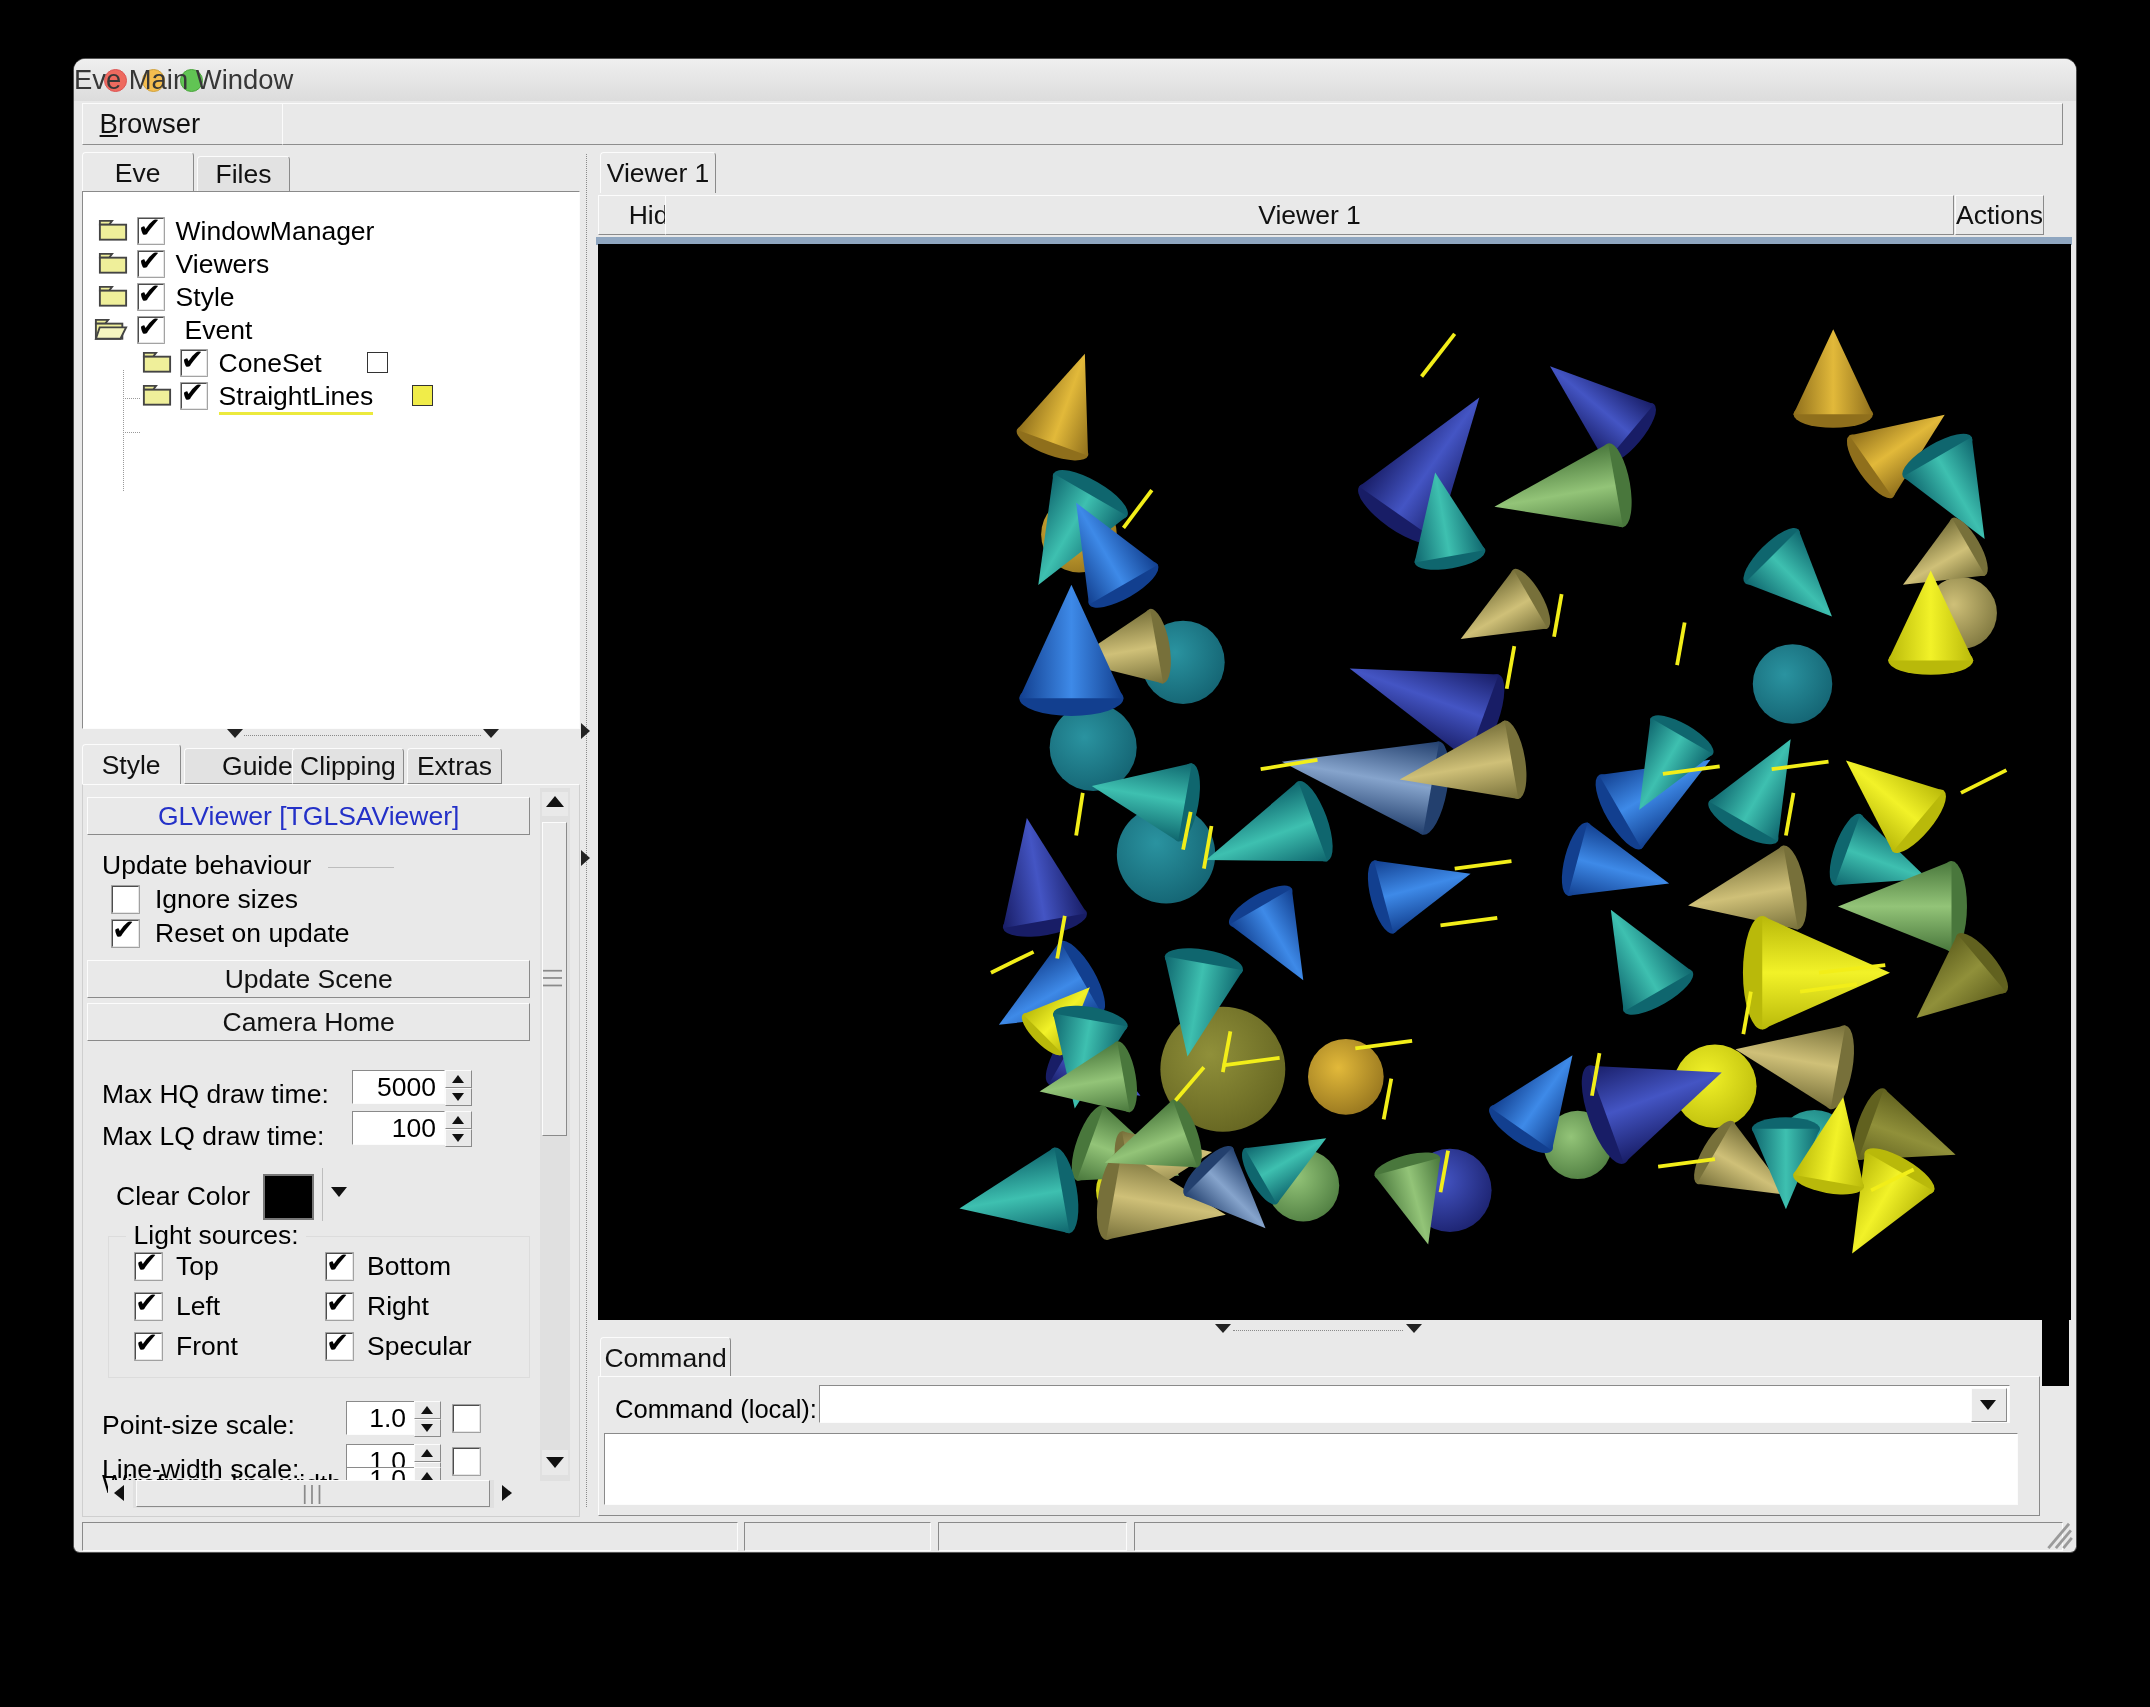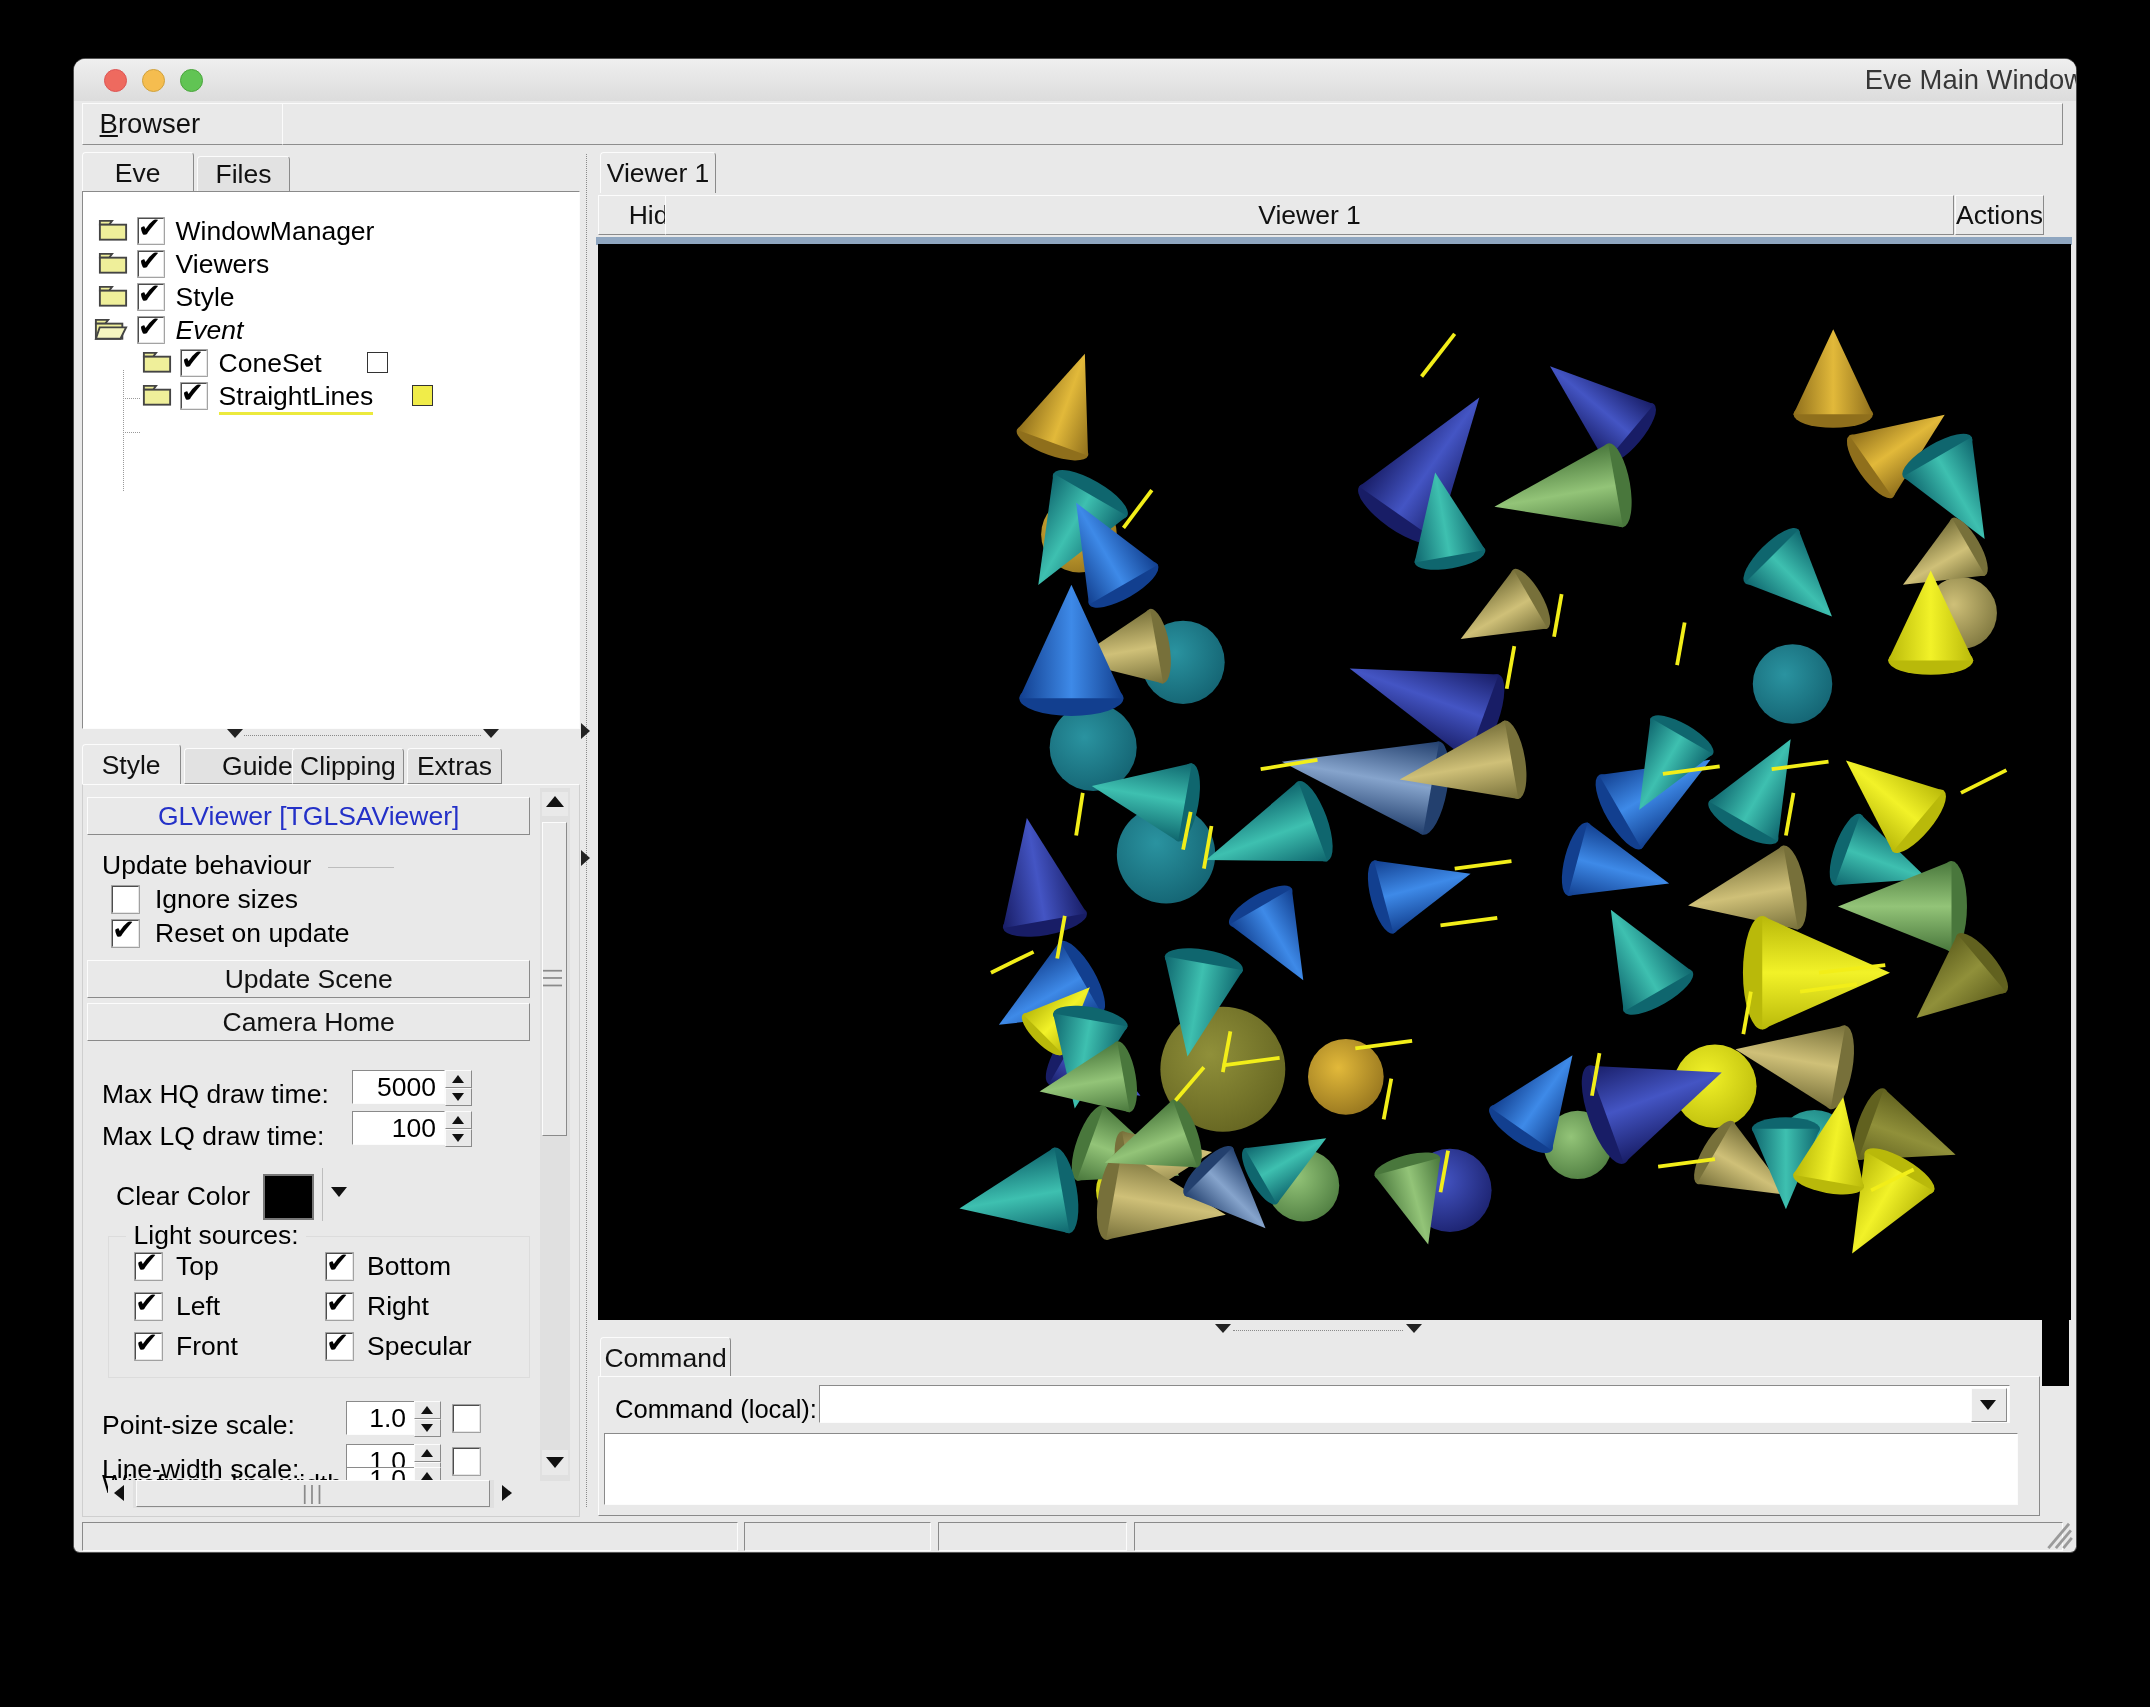--- a/index.html
+++ b/index.html
@@ -7,21 +7,21 @@
   .window{position:absolute;left:74px;top:59px;width:2002px;height:1493px;background:#e9e9e9;
     border-radius:11.4px 11.4px 5.7px 5.7px;overflow:hidden;box-shadow:0 0 0 0.9px #555;}
   
   .titlebar{position:absolute;left:0;top:0;width:100%;height:42px;
     background:linear-gradient(#efefef,#dcdcdc);border-bottom:0.9px solid #b6b6b6;}
   .tl{position:absolute;top:10.4px;width:21px;height:21px;border-radius:50%;}
   .tl.red{left:30px;background:#ee6a5f;border:0.9px solid #d55;}
   .tl.yellow{left:68px;background:#f5bd4f;border:0.9px solid #cfa13d;}
   .tl.green{left:106px;background:#61c454;border:0.9px solid #4aa53c;}
   .title-text{position:absolute;left:0;top:0;width:100%;height:42px;line-height:42px;
-    text-align:right;font-size:27.4px;color:#373737;padding-left:8px;}
+    text-align:left;font-size:27.4px;color:#373737;}
   
   .menubar{position:absolute;left:0;top:42px;width:100%;height:45px;background:#e9e9e9;}
   .menubox{position:absolute;top:1.9px;height:40px;border-top:1.9px solid #fbfbfb;border-left:1.9px solid #fbfbfb;
     border-right:1.9px solid #8d8d8d;border-bottom:1.9px solid #8d8d8d;background:#e9e9e9;}
   .menuitem{display:inline-block;height:40px;line-height:40px;font-size:27.4px;color:#111;padding:0 17px;}
   .u{text-decoration:underline;}
   .raised{border-top:1.9px solid #fcfcfc;border-left:1.9px solid #fcfcfc;
     border-bottom:1.9px solid #8a8a8a;border-right:1.9px solid #8a8a8a;}
   .abs{position:absolute;}
   .btn{background:#e9e9e9;text-align:center;font-size:26.5px;color:#111;}
@@ -135,21 +135,21 @@
       <span class="cb on" style="left:55px;top:2.8px;"></span>
       <span class="lbl" style="left:93px;">Style</span>
     </div>
     <div class="trow" style="top:122px;">
       <svg class="abs" style="left:11.4px;top:2.8px;" width="34" height="24.6" viewBox="0 0 36 26">
           <path d="M2 7 L12 7 L15 3 L2 3 Z" fill="#efef9a" stroke="#444" stroke-width="2"></path>
           <rect x="2" y="7" width="28" height="16" fill="#efef9a" stroke="#444" stroke-width="2"></rect>
           <path d="M6 11 L34 11 L28 23 L2 23 Z" fill="#f6f6c0" stroke="#444" stroke-width="2"></path>
         </svg>
       <span class="cb on" style="left:55px;top:2.8px;"></span>
-      <span class="lbl" style="left:93px;font-style:italic;">Event</span>
+      <span class="lbl" style="left:102px;">Event</span>
     </div>
     <div class="trow" style="top:155px;">
       <svg class="abs" style="left:59px;top:2.8px;" width="30" height="24.6" viewBox="0 0 32 26">
           <path d="M2 7 L12 7 L15 3 L2 3 Z" fill="#efef9a" stroke="#444" stroke-width="2"></path>
           <rect x="2" y="7" width="28" height="16" fill="#efef9a" stroke="#444" stroke-width="2"></rect>
         </svg>
       <span class="cb on" style="left:98px;top:2.8px;"></span>
       <span class="lbl" style="left:136px;">ConeSet</span>
       <span class="marker empty" style="left:284px;"></span>
     </div>

